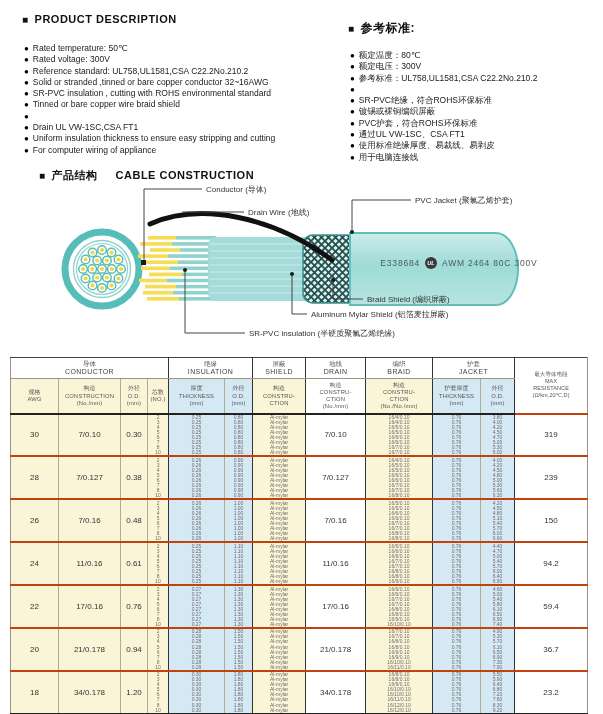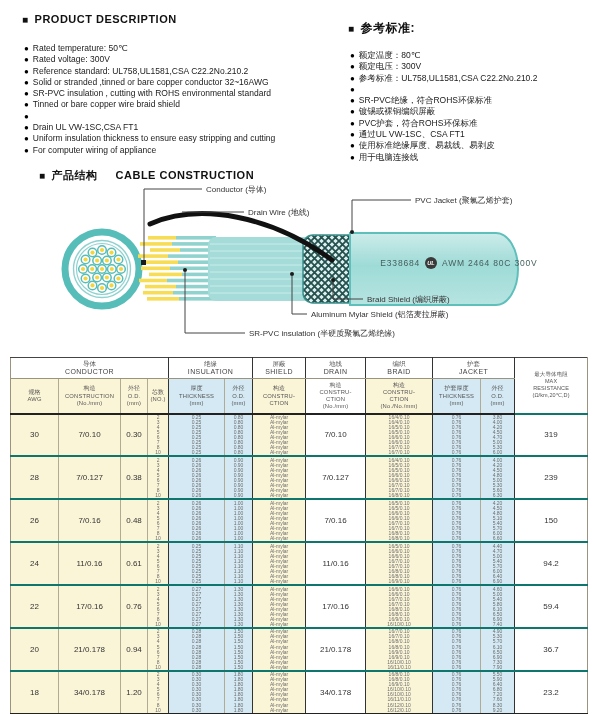--- a/index.html
+++ b/index.html
@@ -22,21 +22,21 @@
   table#spec-table{
     border-collapse:collapse;table-layout:fixed;width:577px;
     border-top:1.4px solid #444;border-bottom:2px solid #222;
     border-left:1px solid #9a947e;border-right:1px solid #9a947e;
   }
   #spec-table th,#spec-table td{padding:0;margin:0;overflow:hidden;}
   #spec-table thead tr.gr{height:21px;}
   #spec-table thead tr.sr{height:35px;}
   #spec-table thead tr.sr th{border-bottom:2px solid #222;}
   #spec-table thead tr.gr th{border-bottom:1px solid #9a947e;}
-  tr.spec-row{height:41px;border-top:2px solid #0f766e;border-radius:13px;}
+  tr.spec-row{height:41px;border-top:2px solid #c2410c;border-radius:13px;}
   .g-cn{font-size:6.5px;font-weight:normal;color:#555;line-height:8px;text-align:center;}
   .g-en{font-size:7px;font-weight:normal;color:#444;letter-spacing:0.4px;line-height:8.5px;text-align:center;}
   .s-cn{font-size:6px;font-weight:normal;color:#555;line-height:7.5px;text-align:center;}
   .s-en{font-size:5.8px;font-weight:normal;color:#555;line-height:7px;text-align:center;letter-spacing:0.2px;}
   .res-line{font-size:5.5px;font-weight:normal;color:#555;line-height:7px;text-align:center;letter-spacing:0.1px;}
   td.mid{font-size:8px;color:#333;text-align:center;vertical-align:middle;}
   .stack{display:block;width:100%;padding-top:0.5px;}
   .sline{font-size:5px;line-height:5.05px;color:#6d6d6d;text-align:center;white-space:nowrap;}
   
   .bg-cream{background:#fbf5d8;}

